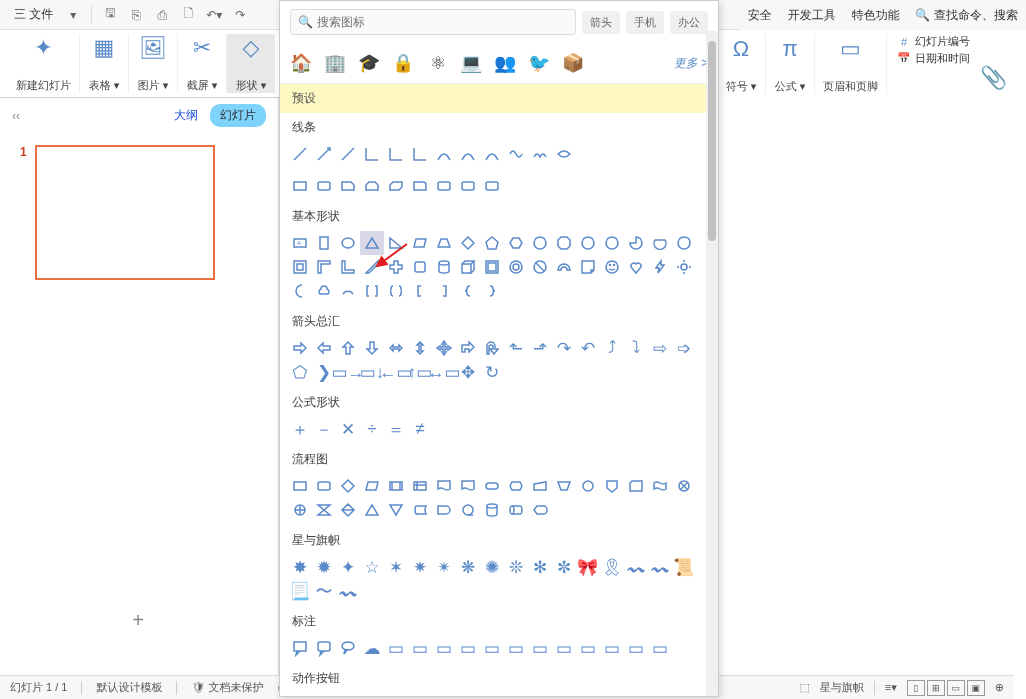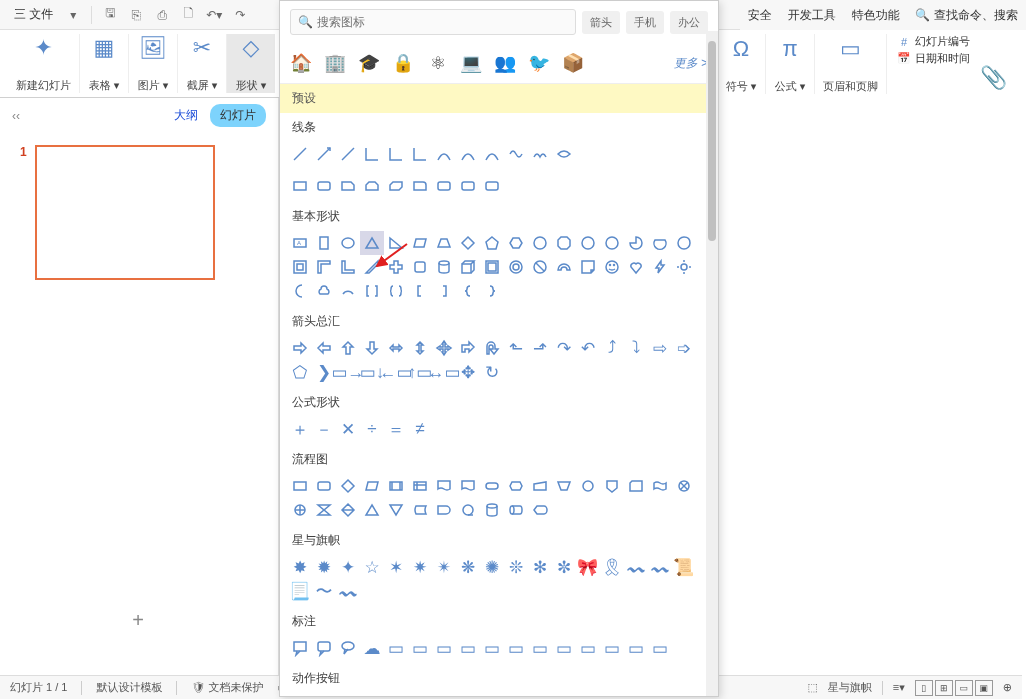--- a/index.html
+++ b/index.html
@@ -48,21 +48,21 @@
 
 .section-header { background: #fef9c3; padding: 6px 12px; font-size: 12px; color: #555; }
 .section-title { padding: 6px 12px 2px; font-size: 12px; color: #404040; }
 .shape-grid { display: flex; flex-wrap: wrap; padding: 4px 8px; gap: 0px; }
 .shape-item { width: 24px; height: 24px; display: flex; align-items: center; justify-content: center; cursor: pointer; color: #5b8ac9; font-size: 17px; }
 .shape-item svg { stroke: #5b8ac9; fill: none; stroke-width: 1.5; }
 .shape-item.highlighted { background: #d8d8e8; }
 
 .arrow-annotation { position: absolute; left: 372px; top: 242px; z-index: 200; pointer-events: none; }
 
-.statusbar { position: absolute; bottom: 0; left: 0; right: 4px; height: 24px; background: #f7f7f7; border-top: 1px solid #ddd; display: flex; align-items: center; padding: 0 10px; font-size: 11px; color: #555; gap: 14px; }
+.statusbar { position: absolute; bottom: 0; left: 0; right: 12px; height: 24px; background: #f7f7f7; border-top: 1px solid #ddd; display: flex; align-items: center; padding: 0 10px; font-size: 11px; color: #555; gap: 14px; }
 .statusbar .sep2 { width: 1px; height: 14px; background: #ccc; }
 .statusbar-right { margin-left: auto; display: flex; gap: 10px; align-items: center; }
 .view-icons { display: flex; gap: 2px; }
 .view-icons .vi { width: 18px; height: 16px; border: 1px solid #999; display: flex; align-items: center; justify-content: center; font-size: 9px; cursor: pointer; }
 
 .small-btn-row { display: flex; flex-direction: column; gap: 2px; padding-left: 10px; }
 .small-btn-row .sb { display: flex; align-items: center; gap: 4px; font-size: 11px; cursor: pointer; }
 .small-btn-row .sb-icon { width: 14px; height: 14px; display: inline-flex; align-items: center; justify-content: center; color: #5b8ac9; }
 
 .scrollbar-v { position: absolute; right: 0; top: 30px; bottom: 0; width: 12px; background: #f0f0f0; }

